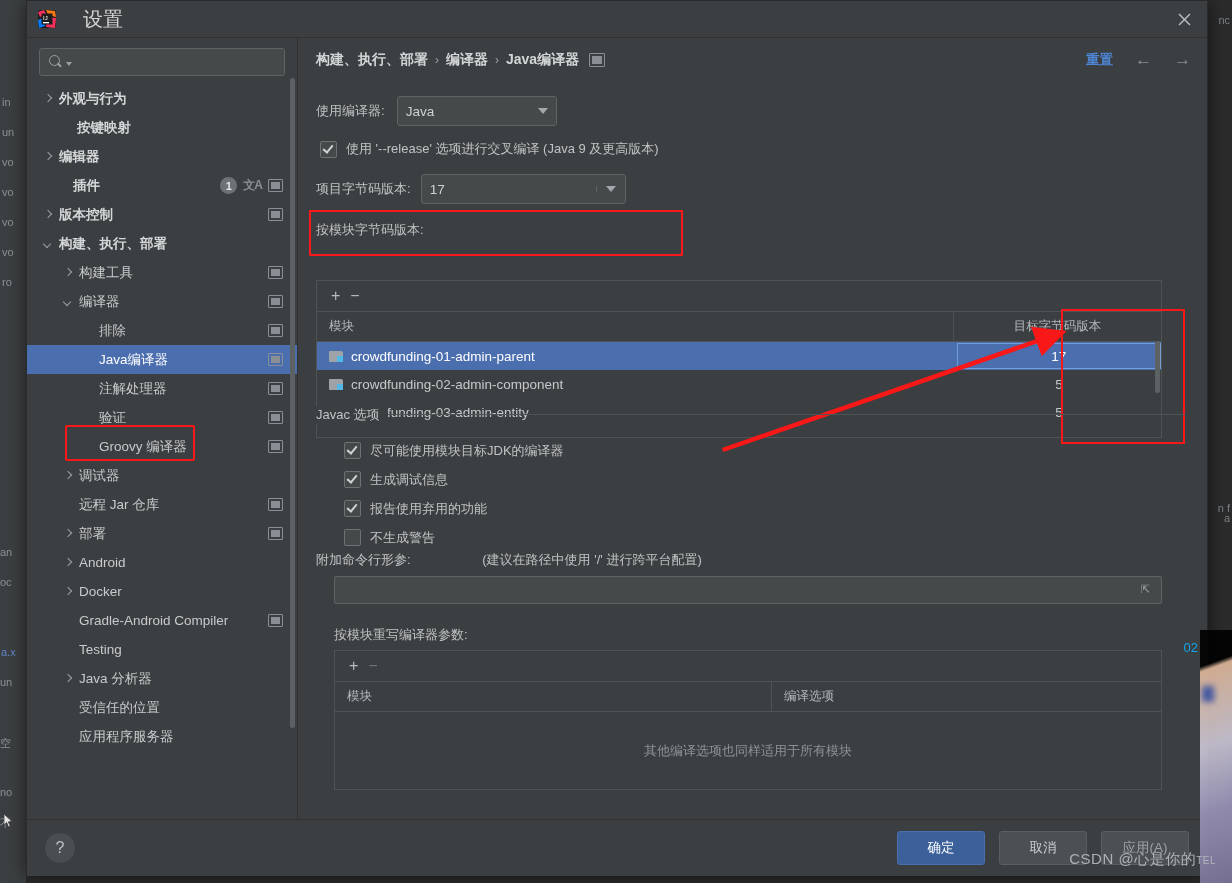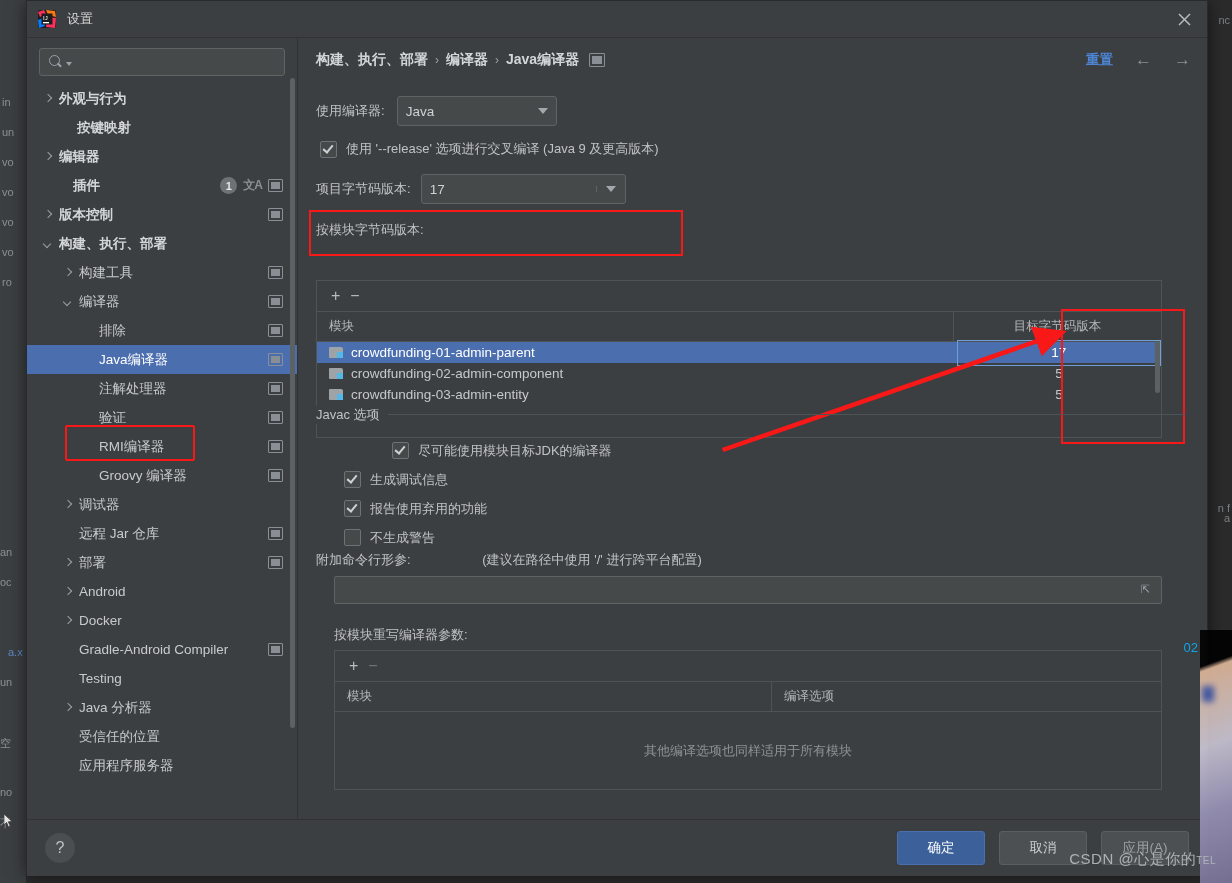--- a/index.html
+++ b/index.html
@@ -21,21 +21,21 @@
   
   #dialog{
     position:absolute;left:26px;top:0;width:1182px;height:874px;
     background:#3c3f41;border:1px solid #282a2c;box-sizing:border-box;
     box-shadow:0 2px 16px rgba(0,0,0,.55);
   }
   
   #titlebar{height:36px;background:#3c3f41;display:flex;align-items:center;
     border-bottom:1px solid #323232;position:relative;}
   .ij-logo{width:20px;height:20px;margin-left:10px;margin-right:10px;position:relative;flex:none;}
-  #title-text{font-size:13px;color:#d6d6d6;}
+  #title-text{font-size:20px;color:#d6d6d6;margin-left:16px;}
   #close-btn{position:absolute;right:0;top:0;width:46px;height:36px;display:flex;
     align-items:center;justify-content:center;color:#c0c0c0;font-size:16px;cursor:pointer;}
 
   
   #dlg-body{display:flex;height:781px;}
   
   #sidebar{width:270px;flex:none;background:#3c3f41;position:relative;
     border-right:1px solid #323232;}
   #search-wrap{padding:10px 12px 8px 12px;}
   #search-box{height:28px;background:#45494a;border:1px solid #5e6364;border-radius:3px;
@@ -98,21 +98,21 @@
   
   .tbl{border:1px solid #4e5355;box-sizing:border-box;background:#3c3f41;}
   .tbl-toolbar{height:30px;display:flex;align-items:center;gap:10px;padding-left:14px;
     border-bottom:1px solid #4e5355;}
   .tb-ic{color:#b9bdc0;font-size:16px;cursor:pointer;line-height:1;}
   .tb-ic.dim{color:#72777a;}
   .tbl-head{height:29px;display:flex;align-items:center;border-bottom:1px solid #4e5355;
     font-size:12.5px;color:#b4b8bb;}
   .th{padding-left:12px;box-sizing:border-box;height:100%;display:flex;align-items:center;}
   .th.div{border-left:1px solid #4e5355;}
-  .trow{height:21px;display:flex;align-items:center;font-size:13.5px;color:#c6c9cb;}
+  .trow{height:28px;display:flex;align-items:center;font-size:13.5px;color:#c6c9cb;}
   .trow.sel{background:#4b6eaf;color:#ffffff;}
   .mod-ic{width:15px;height:13px;margin:0 7px 0 12px;position:relative;flex:none;}
   .mod-ic::before{content:"";position:absolute;left:0;top:1px;width:14px;height:11px;
     background:#9ea3a7;border-radius:1px 2px 1px 1px;}
   .mod-ic::after{content:"";position:absolute;left:8px;top:6px;width:6px;height:6px;background:#53b7e8;}
   .cellval{text-align:center;font-size:13.5px;}
   .cellval.boxed{border:1px solid #6f9ed8;box-sizing:border-box;height:26px;
     display:flex;align-items:center;justify-content:center;}
   #tbl-scroll{position:absolute;right:1px;top:60px;width:5px;height:52px;background:#5c6164;border-radius:3px;}
 
@@ -164,21 +164,21 @@
   <div class="bg-left-strip"></div>
   <div class="bg-frag" style="left:2px;top:96px;">in</div>
   <div class="bg-frag" style="left:2px;top:126px;">un</div>
   <div class="bg-frag" style="left:2px;top:156px;">vo</div>
   <div class="bg-frag" style="left:2px;top:186px;">vo</div>
   <div class="bg-frag" style="left:2px;top:216px;">vo</div>
   <div class="bg-frag" style="left:2px;top:246px;">vo</div>
   <div class="bg-frag" style="left:2px;top:276px;">ro</div>
   <div class="bg-frag" style="left:0px;top:546px;">an</div>
   <div class="bg-frag" style="left:0px;top:576px;">oc</div>
-  <div class="bg-frag" style="left:8px;top:646px;color:#5f87c7;text-align:center;">a.x</div>
+  <div class="bg-frag" style="left:1px;top:646px;color:#5f87c7;text-align:center;">a.x</div>
   <div class="bg-frag" style="left:0px;top:676px;">un</div>
   <div class="bg-frag" style="left:0px;top:736px;">空</div>
   <div class="bg-frag" style="left:0px;top:786px;">no</div>
   <div class="bg-frag" style="left:0px;top:816px;">不</div>
 
   <div class="bg-right"></div>
   <div class="bg-right-line" style="top:14px;">nc</div>
   <div class="bg-right-line" style="top:462px;margin-top:40px;">n f</div>
   <div class="bg-right-line" style="top:512px;">a</div>
 </div>
@@ -291,27 +291,20 @@
           </div>
           <div class="tree-item" style="padding-left: 54px;">
             <span class="twisty"></span>
             <span class="tree-label">验证</span>
             <span class="tree-right">
               <span class="mini-rect"></span>
             </span>
           </div>
           <div class="tree-item" style="padding-left: 54px;">
             <span class="twisty"></span>
-            <span class="tree-label">RMI编译器</span>
-            <span class="tree-right">
-              <span class="mini-rect"></span>
-            </span>
-          </div>
-          <div class="tree-item" style="padding-left: 54px;">
-            <span class="twisty"></span>
             <span class="tree-label">Groovy 编译器</span>
             <span class="tree-right">
               <span class="mini-rect"></span>
             </span>
           </div>
           <div class="tree-item" style="padding-left: 34px;">
             <span class="twisty closed"></span>
             <span class="tree-label">调试器</span>
             <span class="tree-right"></span>
           </div>
@@ -457,21 +450,21 @@
         </defs>
         <line x1="412" y1="412" x2="740" y2="295" stroke="#f81818" stroke-width="4.5" marker-end="url(#ah)"></line>
       </svg>
 
       <div class="fset" style="top:368px;">
         <span class="fset-line"></span>
         <span class="fset-title">Javac 选项</span>
       </div>
 
       <div id="javac-cbs" style="position:absolute;left:46px;top:398px;">
-          <div class="cbrow" style="height: 29px; margin-left: 48px;">
+          <div class="cbrow" style="height: 29px;">
             <span class="cbx on"></span>
             <span>尽可能使用模块目标JDK的编译器</span>
           </div>
           <div class="cbrow" style="height: 29px;">
             <span class="cbx on"></span>
             <span>生成调试信息</span>
           </div>
           <div class="cbrow" style="height: 29px;">
             <span class="cbx on"></span>
             <span>报告使用弃用的功能</span>

